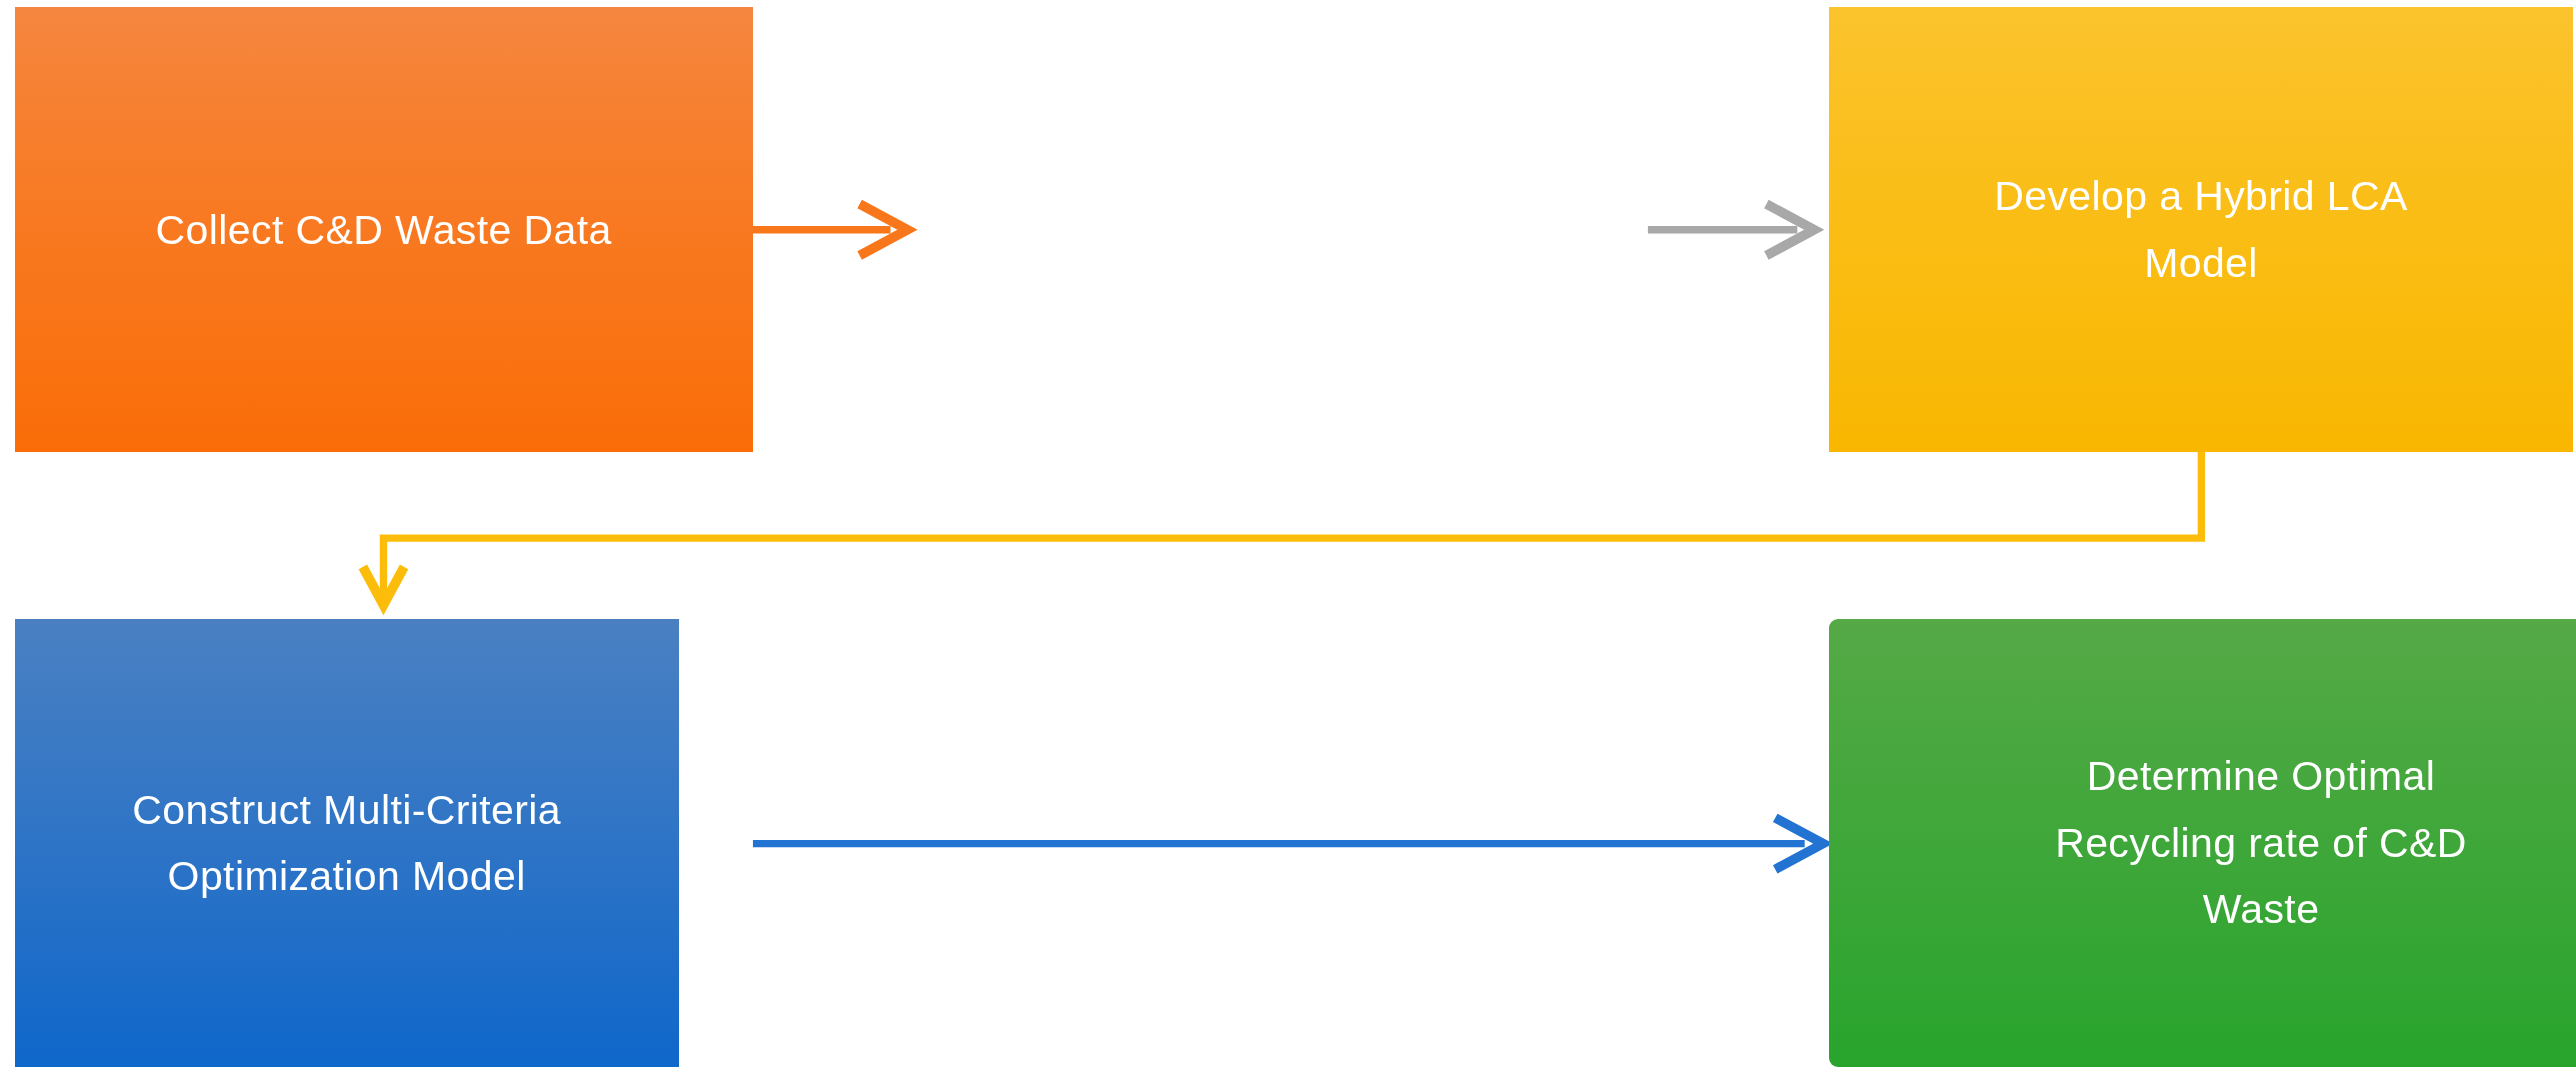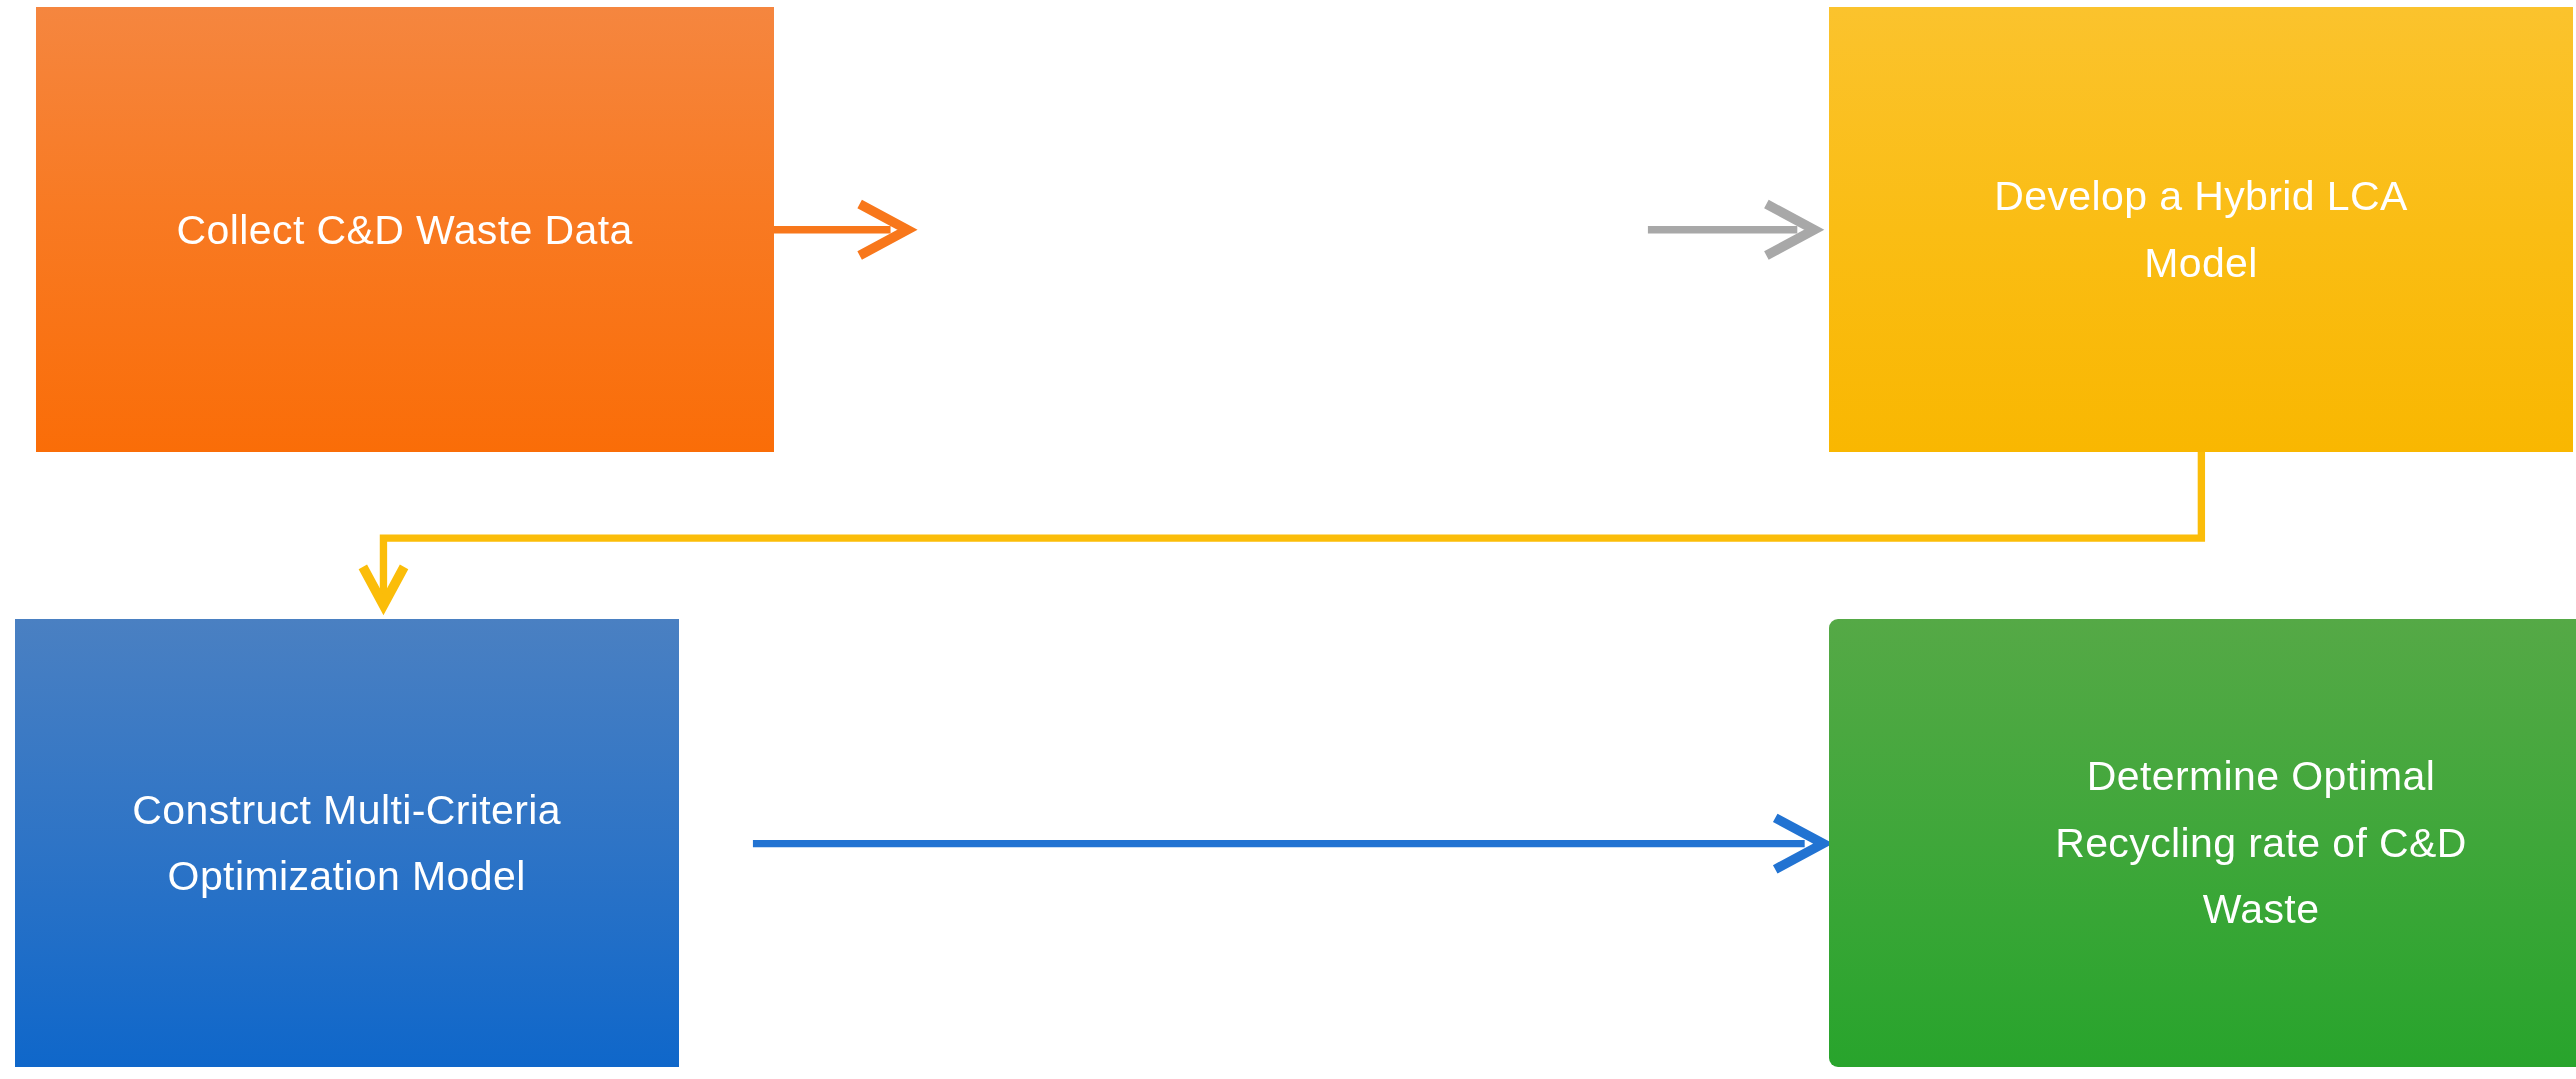--- a/index.html
+++ b/index.html
@@ -42,21 +42,20 @@
     color: #FFFFFF;
     font-size: 41px;
     font-weight: 400;
     line-height: 1.62;
     white-space: pre-line;
     letter-spacing: 0.4px;
   }
   .node-orange {
     left: 14.7px; top: 7.4px; width: 738px; height: 445px;
     background: linear-gradient(180deg, #F5863F 0%, #F87A23 45%, #FA6D08 100%);
-    margin-left: 21px;
   }
   .node-gray {
     left: 923px; top: 7.4px; width: 725px; height: 445px;
     background: linear-gradient(180deg, #AFAFAF 0%, #A2A2A2 55%, #9C9C9C 100%);
   }
   .node-yellow {
     left: 1829px; top: 7.4px; width: 744px; height: 445px;
     background: linear-gradient(180deg, #FBC32D 0%, #FABD14 50%, #F9B701 100%);
   }
   .node-blue {

